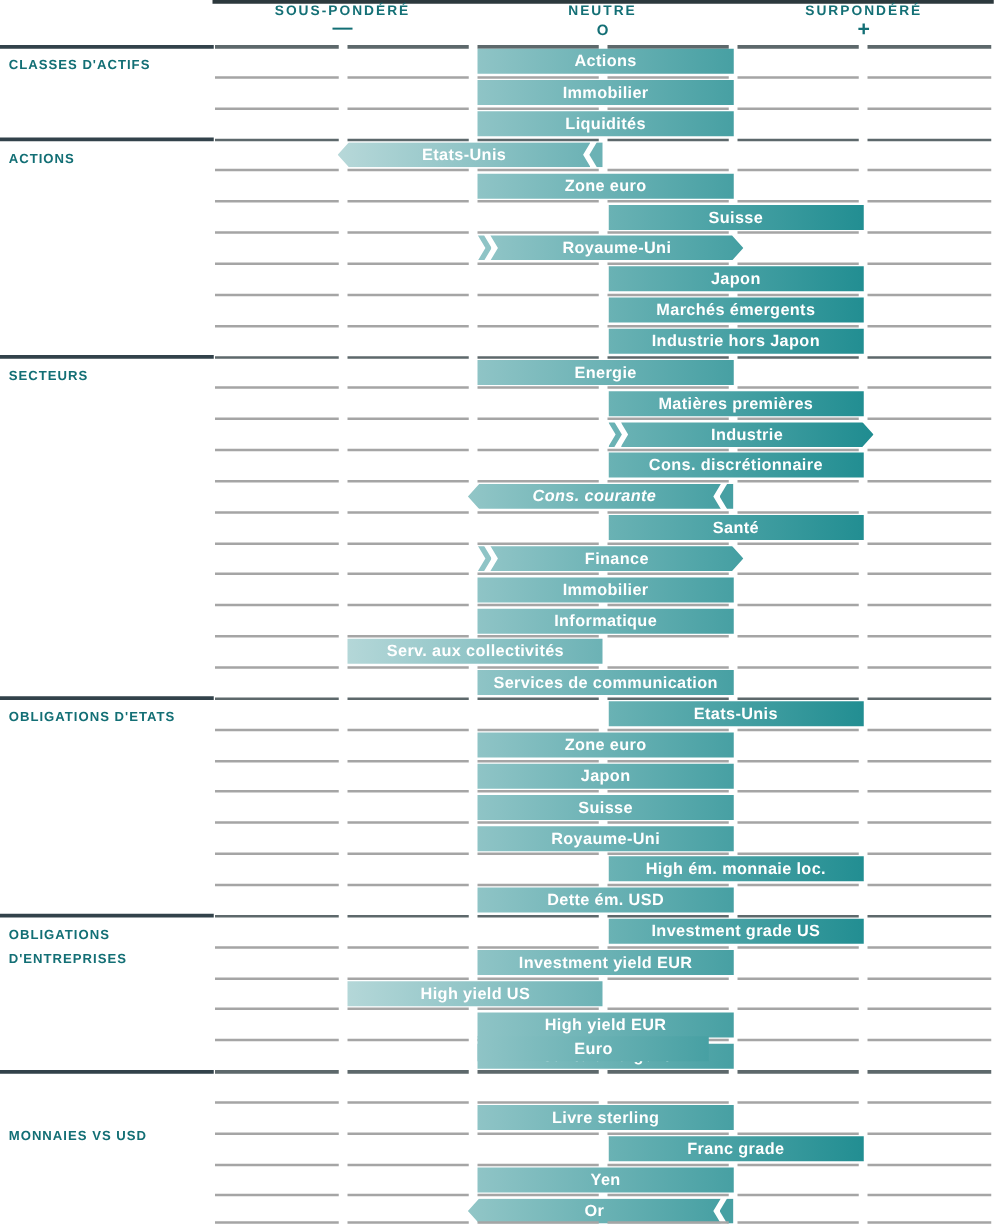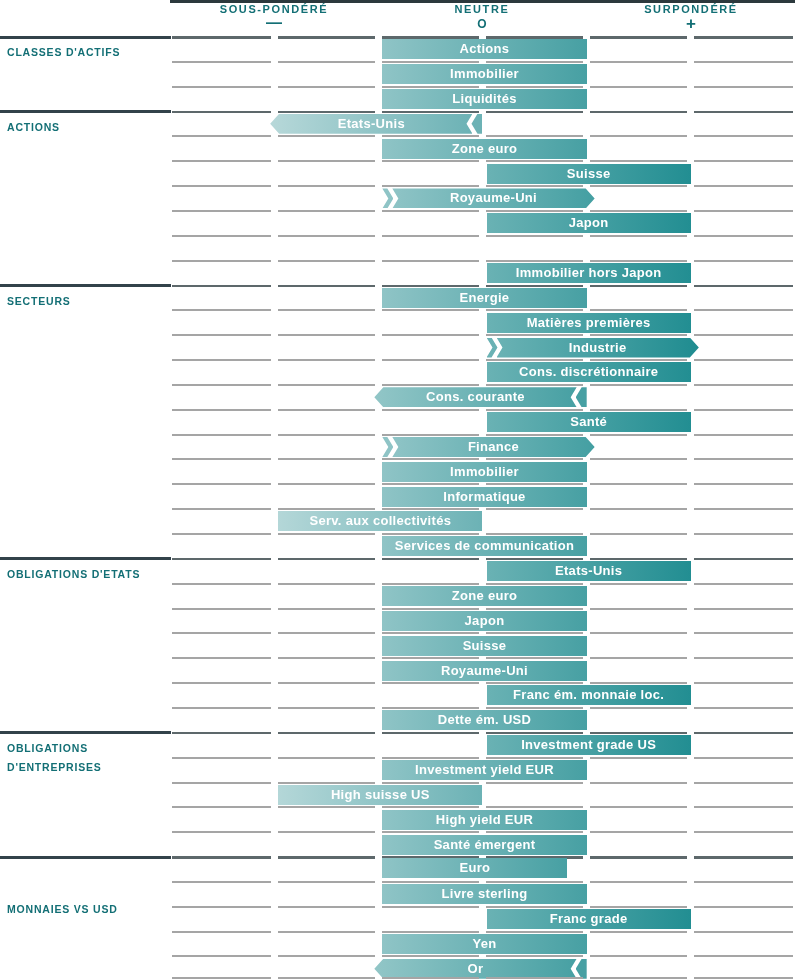--- a/index.html
+++ b/index.html
@@ -130,28 +130,31 @@
       <div class="grid-seg" style="left: 524.35px; width: 98.67px; top: 209.95px;"></div>
       <div class="bar" style="left: 316.51px; width: 204.34px; background: linear-gradient(90deg, rgb(106, 178, 180), rgb(34, 142, 146)); top: 213.25px;">
         <span class="bar-label">Japon</span>
       </div>
       <div class="grid-seg" style="left: 2px; width: 98.67px; top: 234.8px;"></div>
       <div class="grid-seg" style="left: 107.67px; width: 97.17px; top: 234.8px;"></div>
       <div class="grid-seg" style="left: 211.84px; width: 97.17px; top: 234.8px;"></div>
       <div class="grid-seg" style="left: 316.01px; width: 97.17px; top: 234.8px;"></div>
       <div class="grid-seg" style="left: 420.18px; width: 97.17px; top: 234.8px;"></div>
       <div class="grid-seg" style="left: 524.35px; width: 98.67px; top: 234.8px;"></div>
+      <div class="bar" style="left: 316.51px; width: 204.34px; background: linear-gradient(90deg, rgb(106, 178, 180), rgb(34, 142, 146)); top: 238.1px;">
+        <span class="bar-label">Marchés émergents</span>
+      </div>
       <div class="grid-seg" style="left: 2px; width: 98.67px; top: 259.65px;"></div>
       <div class="grid-seg" style="left: 107.67px; width: 97.17px; top: 259.65px;"></div>
       <div class="grid-seg" style="left: 211.84px; width: 97.17px; top: 259.65px;"></div>
       <div class="grid-seg" style="left: 316.01px; width: 97.17px; top: 259.65px;"></div>
       <div class="grid-seg" style="left: 420.18px; width: 97.17px; top: 259.65px;"></div>
       <div class="grid-seg" style="left: 524.35px; width: 98.67px; top: 259.65px;"></div>
       <div class="bar" style="left: 316.51px; width: 204.34px; background: linear-gradient(90deg, rgb(106, 178, 180), rgb(34, 142, 146)); top: 262.95px;">
-        <span class="bar-label">Immobilier hors Japon</span>
+        <span class="bar-label">Industrie hors Japon</span>
       </div>
       <div class="grid-seg dark" style="left: 2px; width: 98.67px; top: 284.5px;"></div>
       <div class="grid-seg dark" style="left: 107.67px; width: 97.17px; top: 284.5px;"></div>
       <div class="grid-seg dark" style="left: 211.84px; width: 97.17px; top: 284.5px;"></div>
       <div class="grid-seg dark" style="left: 316.01px; width: 97.17px; top: 284.5px;"></div>
       <div class="grid-seg dark" style="left: 420.18px; width: 97.17px; top: 284.5px;"></div>
       <div class="grid-seg dark" style="left: 524.35px; width: 98.67px; top: 284.5px;"></div>
       <div class="bar" style="left: 212.34px; width: 204.34px; background: linear-gradient(90deg, rgb(143, 196, 198), rgb(71, 160, 163)); top: 287.8px;">
         <span class="bar-label">Energie</span>
       </div>
@@ -184,21 +187,21 @@
       <div class="grid-seg" style="left: 524.35px; width: 98.67px; top: 359.05px;"></div>
       <div class="bar" style="left: 316.51px; width: 204.34px; background: linear-gradient(90deg, rgb(106, 178, 180), rgb(34, 142, 146)); top: 362.35px;">
         <span class="bar-label">Cons. discrétionnaire</span>
       </div>
       <div class="grid-seg" style="left: 2px; width: 98.67px; top: 383.9px;"></div>
       <div class="grid-seg" style="left: 107.67px; width: 97.17px; top: 383.9px;"></div>
       <div class="grid-seg" style="left: 211.84px; width: 97.17px; top: 383.9px;"></div>
       <div class="grid-seg" style="left: 316.01px; width: 97.17px; top: 383.9px;"></div>
       <div class="grid-seg" style="left: 420.18px; width: 97.17px; top: 383.9px;"></div>
       <div class="grid-seg" style="left: 524.35px; width: 98.67px; top: 383.9px;"></div>
-      <div class="bar-wrap" style="left: 204.34px; width: 212.34px; top: 387.2px;">
+      <div class="bar-wrap" style="left: 204.34px; width: 212.34px; top: 387.2px; font-style: italic;">
         <div class="bar-fill fill-dec" style="background: linear-gradient(90deg, rgb(146, 198, 199), rgb(71, 160, 163));">
           <span class="bar-label">Cons. courante</span>
         </div>
         <div class="sliver sliver-dec" style="background: rgb(71, 160, 163);"></div>
       </div>
       <div class="grid-seg" style="left: 2px; width: 98.67px; top: 408.75px;"></div>
       <div class="grid-seg" style="left: 107.67px; width: 97.17px; top: 408.75px;"></div>
       <div class="grid-seg" style="left: 211.84px; width: 97.17px; top: 408.75px;"></div>
       <div class="grid-seg" style="left: 316.01px; width: 97.17px; top: 408.75px;"></div>
       <div class="grid-seg" style="left: 420.18px; width: 97.17px; top: 408.75px;"></div>
@@ -299,21 +302,21 @@
       <div class="bar" style="left: 212.34px; width: 204.34px; background: linear-gradient(90deg, rgb(143, 196, 198), rgb(71, 160, 163)); top: 660.55px;">
         <span class="bar-label">Royaume-Uni</span>
       </div>
       <div class="grid-seg" style="left: 2px; width: 98.67px; top: 682.1px;"></div>
       <div class="grid-seg" style="left: 107.67px; width: 97.17px; top: 682.1px;"></div>
       <div class="grid-seg" style="left: 211.84px; width: 97.17px; top: 682.1px;"></div>
       <div class="grid-seg" style="left: 316.01px; width: 97.17px; top: 682.1px;"></div>
       <div class="grid-seg" style="left: 420.18px; width: 97.17px; top: 682.1px;"></div>
       <div class="grid-seg" style="left: 524.35px; width: 98.67px; top: 682.1px;"></div>
       <div class="bar" style="left: 316.51px; width: 204.34px; background: linear-gradient(90deg, rgb(106, 178, 180), rgb(34, 142, 146)); top: 685.4px;">
-        <span class="bar-label">Franc ém. monnaie loc.</span>
+        <span class="bar-label">High ém. monnaie loc.</span>
       </div>
       <div class="grid-seg" style="left: 2px; width: 98.67px; top: 706.95px;"></div>
       <div class="grid-seg" style="left: 107.67px; width: 97.17px; top: 706.95px;"></div>
       <div class="grid-seg" style="left: 211.84px; width: 97.17px; top: 706.95px;"></div>
       <div class="grid-seg" style="left: 316.01px; width: 97.17px; top: 706.95px;"></div>
       <div class="grid-seg" style="left: 420.18px; width: 97.17px; top: 706.95px;"></div>
       <div class="grid-seg" style="left: 524.35px; width: 98.67px; top: 706.95px;"></div>
       <div class="bar" style="left: 212.34px; width: 204.34px; background: linear-gradient(90deg, rgb(143, 196, 198), rgb(71, 160, 163)); top: 710.25px;">
         <span class="bar-label">Dette ém. USD</span>
       </div>
@@ -335,21 +338,21 @@
       <div class="bar" style="left: 212.34px; width: 204.34px; background: linear-gradient(90deg, rgb(143, 196, 198), rgb(71, 160, 163)); top: 759.95px;">
         <span class="bar-label">Investment yield EUR</span>
       </div>
       <div class="grid-seg" style="left: 2px; width: 98.67px; top: 781.5px;"></div>
       <div class="grid-seg" style="left: 107.67px; width: 97.17px; top: 781.5px;"></div>
       <div class="grid-seg" style="left: 211.84px; width: 97.17px; top: 781.5px;"></div>
       <div class="grid-seg" style="left: 316.01px; width: 97.17px; top: 781.5px;"></div>
       <div class="grid-seg" style="left: 420.18px; width: 97.17px; top: 781.5px;"></div>
       <div class="grid-seg" style="left: 524.35px; width: 98.67px; top: 781.5px;"></div>
       <div class="bar" style="left: 108.17px; width: 204.34px; background: linear-gradient(90deg, rgb(180, 215, 216), rgb(108, 178, 181)); top: 784.8px;">
-        <span class="bar-label">High suisse US</span>
+        <span class="bar-label">High yield US</span>
       </div>
       <div class="grid-seg" style="left: 2px; width: 98.67px; top: 806.35px;"></div>
       <div class="grid-seg" style="left: 107.67px; width: 97.17px; top: 806.35px;"></div>
       <div class="grid-seg" style="left: 211.84px; width: 97.17px; top: 806.35px;"></div>
       <div class="grid-seg" style="left: 316.01px; width: 97.17px; top: 806.35px;"></div>
       <div class="grid-seg" style="left: 420.18px; width: 97.17px; top: 806.35px;"></div>
       <div class="grid-seg" style="left: 524.35px; width: 98.67px; top: 806.35px;"></div>
       <div class="bar" style="left: 212.34px; width: 204.34px; background: linear-gradient(90deg, rgb(143, 196, 198), rgb(71, 160, 163)); top: 809.65px;">
         <span class="bar-label">High yield EUR</span>
       </div>
@@ -361,21 +364,21 @@
       <div class="grid-seg" style="left: 524.35px; width: 98.67px; top: 831.2px;"></div>
       <div class="bar" style="left: 212.34px; width: 204.34px; background: linear-gradient(90deg, rgb(143, 196, 198), rgb(71, 160, 163)); top: 834.5px;">
         <span class="bar-label">Santé émergent</span>
       </div>
       <div class="grid-seg dark" style="left: 2px; width: 98.67px; top: 856.05px;"></div>
       <div class="grid-seg dark" style="left: 107.67px; width: 97.17px; top: 856.05px;"></div>
       <div class="grid-seg dark" style="left: 211.84px; width: 97.17px; top: 856.05px;"></div>
       <div class="grid-seg dark" style="left: 316.01px; width: 97.17px; top: 856.05px;"></div>
       <div class="grid-seg dark" style="left: 420.18px; width: 97.17px; top: 856.05px;"></div>
       <div class="grid-seg dark" style="left: 524.35px; width: 98.67px; top: 856.05px;"></div>
-      <div class="bar" style="left: 212.34px; width: 185px; background: linear-gradient(90deg, rgb(143, 196, 198), rgb(71, 160, 163)); top: 858px;">
+      <div class="bar" style="left: 212.34px; width: 185px; background: linear-gradient(90deg, rgb(143, 196, 198), rgb(71, 160, 163)); top: 829px;">
         <span class="bar-label">Euro</span>
       </div>
       <div class="grid-seg" style="left: 2px; width: 98.67px; top: 880.9px;"></div>
       <div class="grid-seg" style="left: 107.67px; width: 97.17px; top: 880.9px;"></div>
       <div class="grid-seg" style="left: 211.84px; width: 97.17px; top: 880.9px;"></div>
       <div class="grid-seg" style="left: 316.01px; width: 97.17px; top: 880.9px;"></div>
       <div class="grid-seg" style="left: 420.18px; width: 97.17px; top: 880.9px;"></div>
       <div class="grid-seg" style="left: 524.35px; width: 98.67px; top: 880.9px;"></div>
       <div class="bar" style="left: 212.34px; width: 204.34px; background: linear-gradient(90deg, rgb(143, 196, 198), rgb(71, 160, 163)); top: 884.2px;">
         <span class="bar-label">Livre sterling</span>

